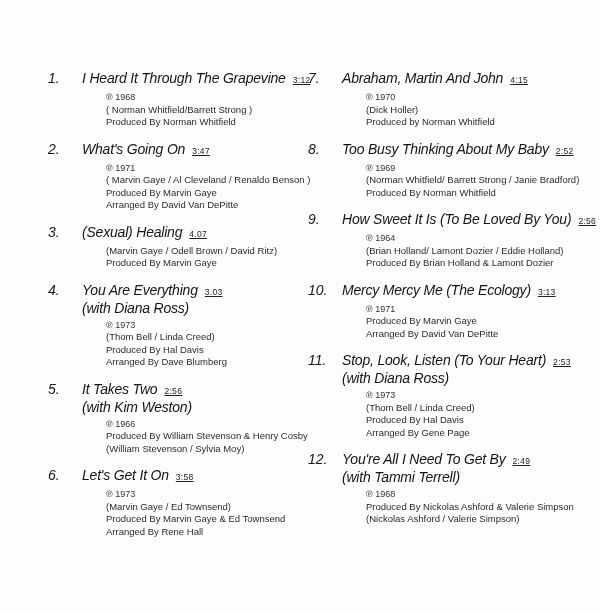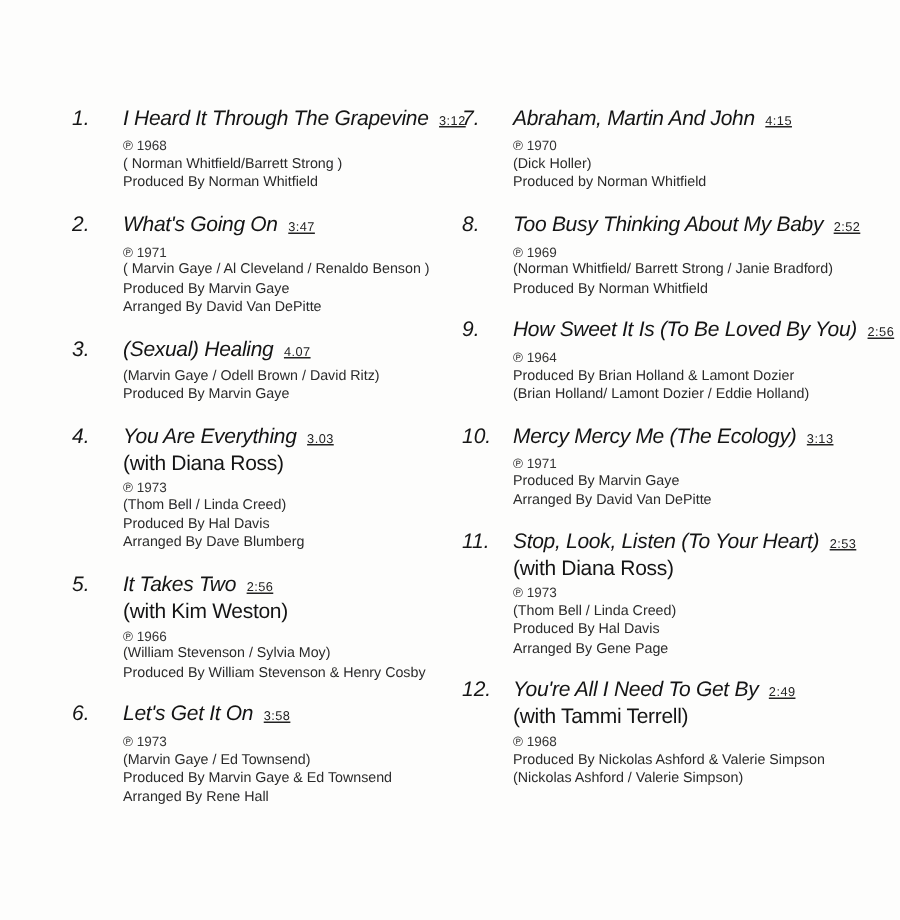--- a/index.html
+++ b/index.html
@@ -42,27 +42,29 @@
   }
   .duration {
     font-style: normal;
     font-size: 8.5px;
     letter-spacing: 0.3px;
     color: #222;
     margin-left: 7px;
     text-decoration: underline;
   }
   .subtitle {
+    font-style: italic;
     font-size: 14px;
     line-height: 16px;
     letter-spacing: -0.2px;
     color: #141414;
   }
   .credits {
     margin-top: 3px;
+    margin-left: 24px;
   }
   .credit-line {
     font-size: 9.5px;
     line-height: 12.5px;
     letter-spacing: 0;
     color: #2a2a2a;
     white-space: nowrap;
   }
   .credit-line.phono { font-size: 9px; color: #333; }
 </style>
@@ -134,22 +136,22 @@
 
   <div class="track">
     <div class="track-num">5.</div>
     <div class="track-body">
       <div class="title-line">
         <span>It Takes Two</span><span class="duration">2:56</span>
       </div>
       <div class="subtitle">(with Kim Weston)</div>
       <div class="credits">
             <div class="credit-line phono">℗ 1966</div>
+            <div class="credit-line">Produced By William Stevenson &amp; Henry Cosby</div>
             <div class="credit-line">(William Stevenson / Sylvia Moy)</div>
-            <div class="credit-line">Produced By William Stevenson &amp; Henry Cosby</div>
           </div>
     </div>
   </div>
 
   <div class="track">
     <div class="track-num">6.</div>
     <div class="track-body">
       <div class="title-line">
         <span>Let's Get It On</span><span class="duration">3:58</span>
       </div>
@@ -196,22 +198,22 @@
 
   <div class="track">
     <div class="track-num">9.</div>
     <div class="track-body">
       <div class="title-line">
         <span>How Sweet It Is (To Be Loved By You)</span><span class="duration">2:56</span>
       </div>
 
       <div class="credits">
             <div class="credit-line phono">℗ 1964</div>
+            <div class="credit-line">(Brian Holland/ Lamont Dozier / Eddie Holland)</div>
             <div class="credit-line">Produced By Brian Holland &amp; Lamont Dozier</div>
-            <div class="credit-line">(Brian Holland/ Lamont Dozier / Eddie Holland)</div>
           </div>
     </div>
   </div>
 
   <div class="track">
     <div class="track-num">10.</div>
     <div class="track-body">
       <div class="title-line">
         <span>Mercy Mercy Me (The Ecology)</span><span class="duration">3:13</span>
       </div>

